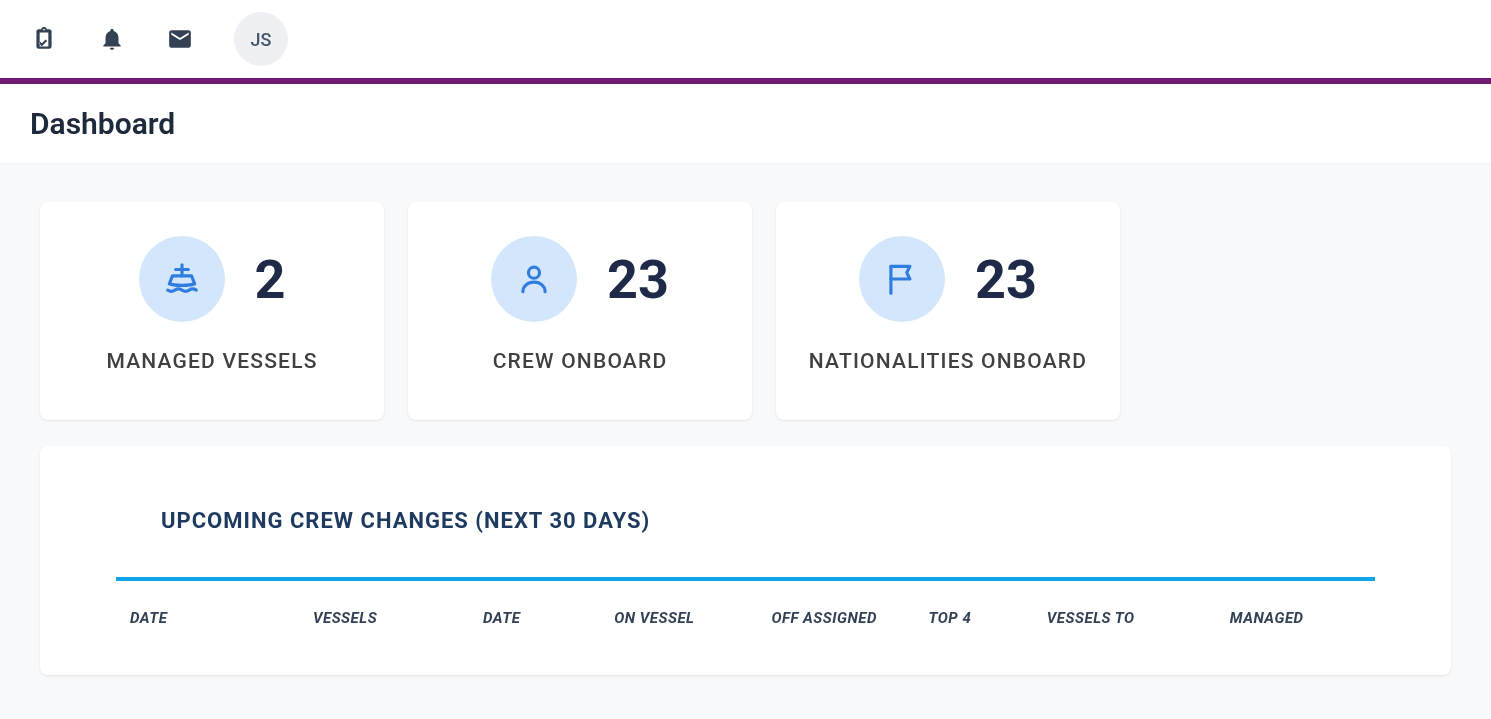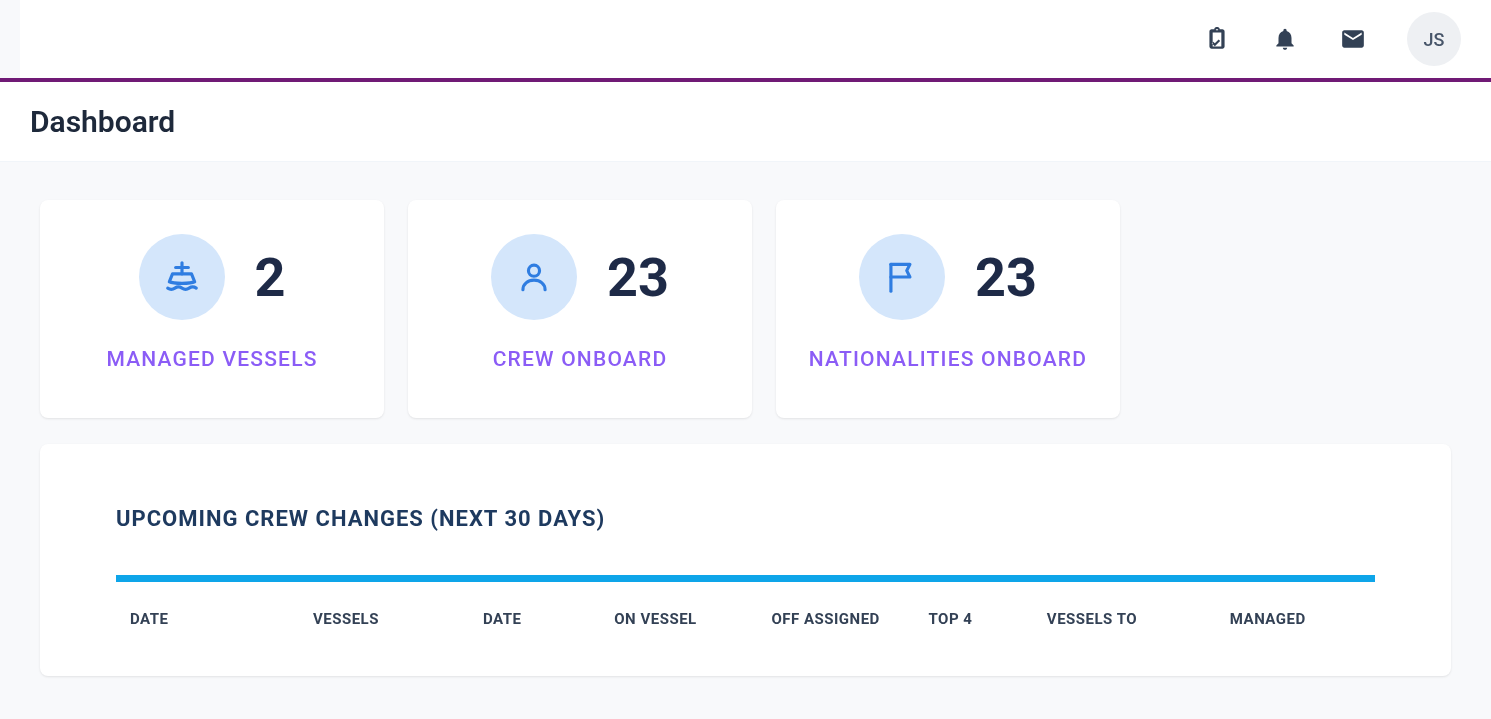--- a/index.html
+++ b/index.html
@@ -10,24 +10,22 @@
     body {
       font-family: -apple-system, BlinkMacSystemFont, 'Segoe UI', Roboto, Helvetica, Arial, sans-serif;
       background: #f8f9fb;
       color: #1e293b;
     }
     .header {
       background: #ffffff;
       height: 78px;
       display: flex;
       align-items: center;
-      justify-content: flex-end;
       padding: 0 30px;
       gap: 40px;
-      margin-left: 20px;
     }
     .header-icon {
       width: 28px;
       height: 28px;
       display: flex;
       align-items: center;
       justify-content: center;
       cursor: pointer;
       color: #334155;
     }
@@ -45,21 +43,21 @@
       align-items: center;
       justify-content: center;
       font-size: 18px;
       font-weight: 500;
       color: #475569;
       cursor: pointer;
     }
     .title-bar {
       background: #ffffff;
       padding: 22px 30px;
-      border-top: 4px solid #701a75;
+      border-top: 6px solid #701a75;
       border-bottom: 1px solid #f1f5f9;
     }
     .title-bar h1 {
       font-size: 30px;
       font-weight: 600;
       color: #1e293b;
     }
     .content {
       padding: 38px 40px;
     }
@@ -100,41 +98,43 @@
       stroke-width: 2;
     }
     .stat-value {
       font-size: 54px;
       font-weight: 700;
       color: #1e2a47;
     }
     .stat-label {
       font-size: 21px;
       font-weight: 500;
-      color: #8b5cf6;
+      color: #404040;
       letter-spacing: 1.2px;
       text-align: center;
       line-height: 1.7;
     }
     .table-card {
       background: #ffffff;
       border-radius: 8px;
       margin-top: 26px;
       padding: 62px 76px 20px 76px;
       box-shadow: 0 1px 3px rgba(0,0,0,0.06), 0 1px 2px rgba(0,0,0,0.04);
     }
     .table-title {
       font-size: 22px;
       font-weight: 700;
       color: #1e3a5f;
       letter-spacing: 1px;
+      margin-left: 45px;
     }
     .table-wrap {
       margin-top: 44px;
-      border-top: 7px solid #0ea5e9;
+      border-top: 4px solid #0ea5e9;
+      font-style: italic;
     }
     table {
       width: 100%;
       border-collius: collapse;
     }
     th {
       text-align: left;
       font-size: 15px;
       font-weight: 700;
       color: #334155;

